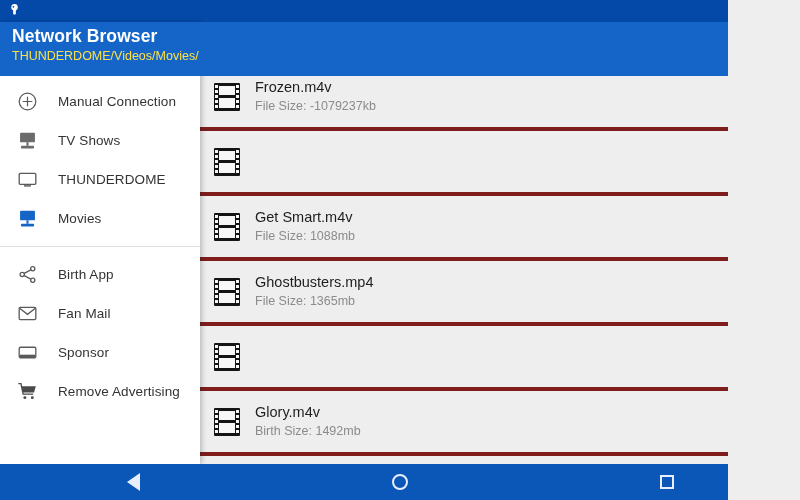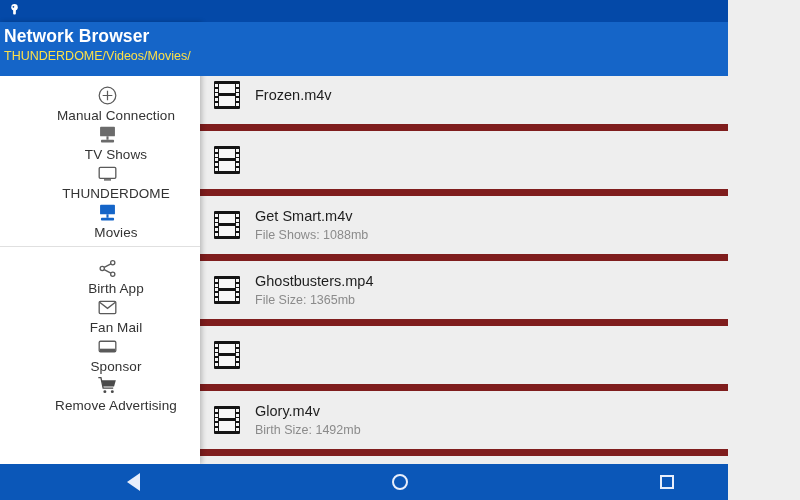--- a/index.html
+++ b/index.html
@@ -21,38 +21,38 @@
   .sb-right { display: flex; align-items: center; gap: 7px; }
   .sb-time { color: #ffffff; font-size: 12.5px; font-weight: bold; letter-spacing: .2px; }
 
   
   .appbar {
     position: absolute; top: 22px; left: 0; width: 800px; height: 54px;
     background: #1565c8;
     display: flex; align-items: flex-start;
     z-index: 6;
   }
-  .appbar-texts { padding: 4px 0 0 4px; flex: 1; }
+  .appbar-texts { padding: 4px 0 0 12px; flex: 1; }
   .appbar-title { color: #fff; font-size: 17.5px; font-weight: bold; line-height: 21px; letter-spacing: .1px;}
   .appbar-sub { color: #fde047; font-size: 12.5px; line-height: 16px; margin-top: 1px; }
   .overflow {
     width: 46px; height: 54px; display: flex; flex-direction: column;
     align-items: center; justify-content: center; gap: 3px;
   }
   .overflow i { width: 3.5px; height: 3.5px; border-radius: 50%; background: #cfdcf0; display: block; }
 
   
   .content {
     position: absolute; top: 22px; left: 200px; right: 0; bottom: 36px;
     background: #eeeeee; overflow: hidden;
   }
   .list { position: absolute; top: 44px; left: 0; right: 0; }
   .row {
     position: relative; height: 65px; display: flex; align-items: center;
-    padding-left: 14px; border-bottom: 7px solid #7f1d1d;
+    padding-left: 14px; border-bottom: 4px solid #7f1d1d;
   }
   .row-text { margin-left: 15px; }
   .row-name { font-size: 14.5px; color: #1e1e1e; line-height: 18px; }
   .row-size { font-size: 12.5px; color: #8b8b8b; line-height: 17px; margin-top: 2px; }
 
   
   .film {
     position: relative; width: 26px; height: 28px; flex: 0 0 auto;
     background: #141414; border-radius: 1px;
   }
@@ -69,21 +69,21 @@
   
   .drawer {
     position: absolute; top: 22px; left: 0; width: 200px; bottom: 36px;
     background: #ffffff; z-index: 5;
     box-shadow: 2px 0 5px rgba(0,0,0,.22);
   }
   .drawer-top { height: 54px; }
   .drawer-section { padding: 6px 0 6px 0; }
   .drawer-divider { height: 1px; background: #e0e0e0; margin: 2px 0; }
   .d-item {
-    height: 39px; display: flex; align-items: center; padding-left: 14px; cursor: pointer; flex-direction: column;
+    height: 39px; display: flex; align-items: center; padding-left: 14px; cursor: pointer;
   }
   .d-ico { width: 26px; height: 26px; flex: 0 0 auto; position: relative;
            display: flex; align-items: center; justify-content: center; }
   .d-label { margin-left: 18px; font-size: 13.5px; color: #333333; letter-spacing: .1px; }
 
   
   .navbar {
     position: absolute; left: 0; bottom: 0; width: 800px; height: 36px;
     background: #0b57b8; display: flex; align-items: center; justify-content: space-around;
     z-index: 8;
@@ -143,20 +143,21 @@
               <b></b>
               <b></b>
               <b></b>
               <b></b>
             </span>
           <span class="pane top"></span>
             <span class="pane bot"></span>
         </span>
         <span class="row-text">
           <div class="row-name">Frozen.m4v</div>
+          <div class="row-size">File Size: -1079237kb</div>
         </span>
       </div>
 
       <div class="row">
         <span class="film">
           <span class="holes l">
               <b></b>
               <b></b>
               <b></b>
               <b></b>
@@ -188,21 +189,21 @@
               <b></b>
               <b></b>
               <b></b>
               <b></b>
             </span>
           <span class="pane top"></span>
             <span class="pane bot"></span>
         </span>
         <span class="row-text">
           <div class="row-name">Get Smart.m4v</div>
-          <div class="row-size">File Shows: 1088mb</div>
+          <div class="row-size">File Size: 1088mb</div>
         </span>
       </div>
 
       <div class="row">
         <span class="film">
           <span class="holes l">
               <b></b>
               <b></b>
               <b></b>
               <b></b>

